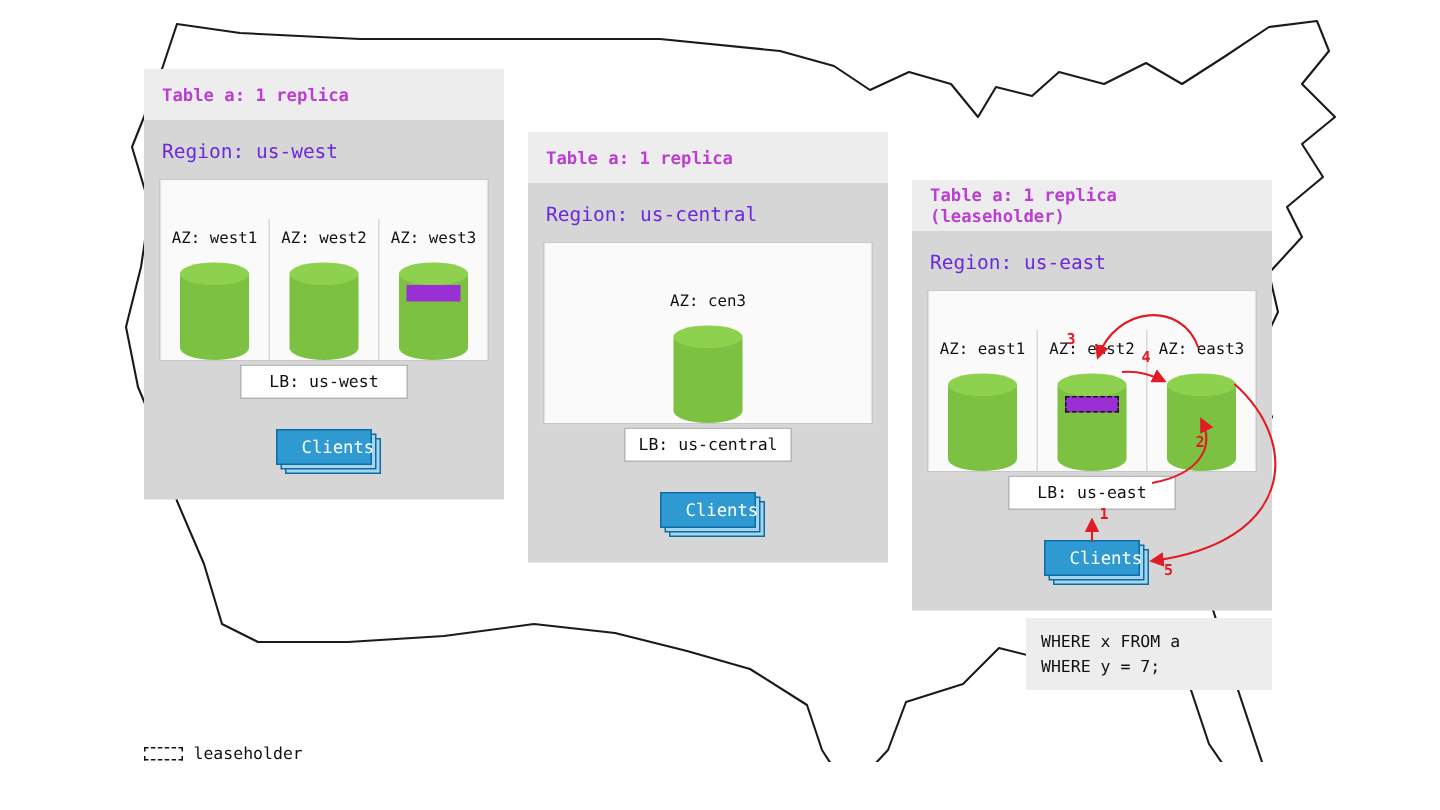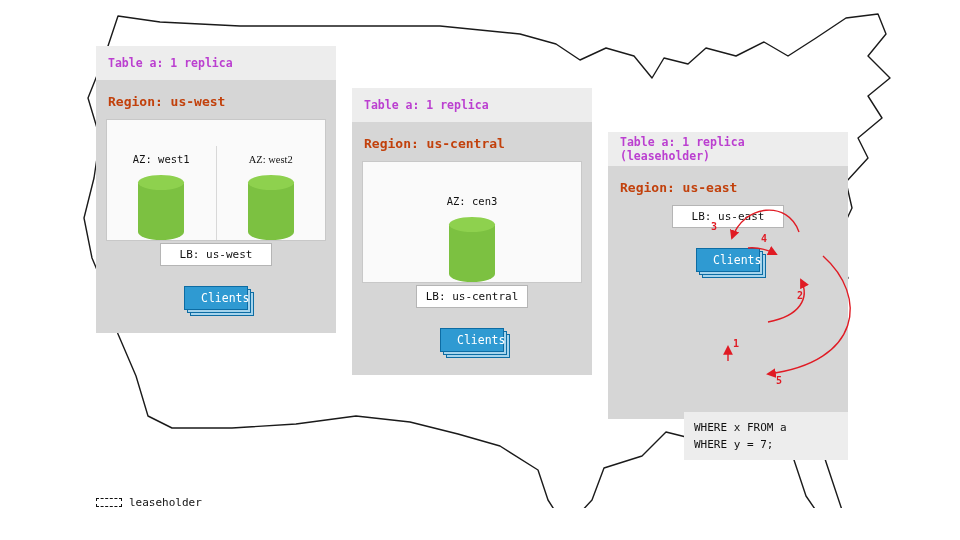--- a/index.html
+++ b/index.html
@@ -6,33 +6,33 @@
   html,body { background:#fff; }
   .stage {
     position:relative; width:960px; height:508px; background:#fff; overflow:hidden;
     font-family:"DejaVu Sans Mono", monospace; color:#111;
   }
   #map-svg { position:absolute; left:0; top:0; z-index:0; }
 
   .panel { position:absolute; width:240px; z-index:1; }
   #panel-west    { left:96px;  top:46px;  }
   #panel-central { left:352px; top:88px;  }
-  #panel-east    { left:608px; top:132px; }
+  #panel-east    { left:608px; top:120px; }
 
   .panel-header {
     height:34px; background:#ededed; display:flex; align-items:center;
     padding:0 12px; font-size:11.5px; font-weight:700;
     color:var(--magenta,#bb3fd0); letter-spacing:0;
   }
   .panel-body { background:#d6d6d6; padding:10px 10px 0; height:253px; }
-  .region-title { font-size:13px; font-weight:700; color:#c2410c; margin:4px 0 10px 2px; }
+  .region-title { font-size:13px; font-weight:400; color:#6d28d9; margin:4px 0 10px 2px; }
 
   .az-box { background:#fafafa; border:1px solid #c8c8c8; display:flex; height:122px;align-items:flex-end; }
   .az-col { flex:1 1 0; text-align:center; padding-top:7px; position:relative; }
-  .az-col + .az-col { border-left:1px solid #d8d8d8;font-family:Liberation Serif, serif; }
+  .az-col + .az-col { border-left:1px solid #d8d8d8; }
   .az-label { font-size:10.5px; color:#111; line-height:13px; }
 
   .cyl { position:relative; width:46px; height:64px; margin:10px auto 0; }
   .cyl-body { position:absolute; inset:0; background:var(--green,#7cc141); border-radius:23px / 8px; }
   .cyl-top  { position:absolute; left:0; right:0; top:-1px; height:15px;
               background:var(--green-top,#8ed14e); border-radius:50%; }
   .band { position:absolute; left:5px; right:5px; top:14px; height:11px;
           background:var(--purple,#9a2fd3); z-index:2; }
   .band.leaseholder { border:1.5px dashed #151515; }
 
@@ -95,20 +95,28 @@
             <div class="cyl-top"></div>
           </div>
         </div>
         <div class="az-col">
           <div class="az-label">AZ: west2</div>
           <div class="cyl">
             <div class="cyl-body"></div>
             <div class="cyl-top"></div>
           </div>
         </div>
+        <div class="az-col">
+          <div class="az-label">AZ: west3</div>
+          <div class="cyl">
+            <div class="cyl-body"></div>
+            <div class="cyl-top"></div>
+            <div class="band"></div>
+          </div>
+        </div>
       </div>
       <div class="lb-box">LB: us-west</div>
       <div class="clients">Clients</div>
     </div>
   </div>
 
   <div class="panel" id="panel-central">
     <div class="panel-header">Table a: 1 replica</div>
     <div class="panel-body">
       <div class="region-title">Region: us-central</div>
@@ -123,20 +131,44 @@
       </div>
       <div class="lb-box">LB: us-central</div>
       <div class="clients">Clients</div>
     </div>
   </div>
 
   <div class="panel" id="panel-east">
     <div class="panel-header">Table a: 1 replica (leaseholder)</div>
     <div class="panel-body">
       <div class="region-title">Region: us-east</div>
+      <div class="az-box">
+        <div class="az-col">
+          <div class="az-label">AZ: east1</div>
+          <div class="cyl">
+            <div class="cyl-body"></div>
+            <div class="cyl-top"></div>
+          </div>
+        </div>
+        <div class="az-col">
+          <div class="az-label">AZ: east2</div>
+          <div class="cyl">
+            <div class="cyl-body"></div>
+            <div class="cyl-top"></div>
+            <div class="band leaseholder"></div>
+          </div>
+        </div>
+        <div class="az-col">
+          <div class="az-label">AZ: east3</div>
+          <div class="cyl">
+            <div class="cyl-body"></div>
+            <div class="cyl-top"></div>
+          </div>
+        </div>
+      </div>
       <div class="lb-box">LB: us-east</div>
       <div class="clients">Clients</div>
     </div>
   </div>
 
   <div id="sql-box">
     <div>WHERE x FROM a</div>
     <div>WHERE y = 7;</div>
   </div>
 

